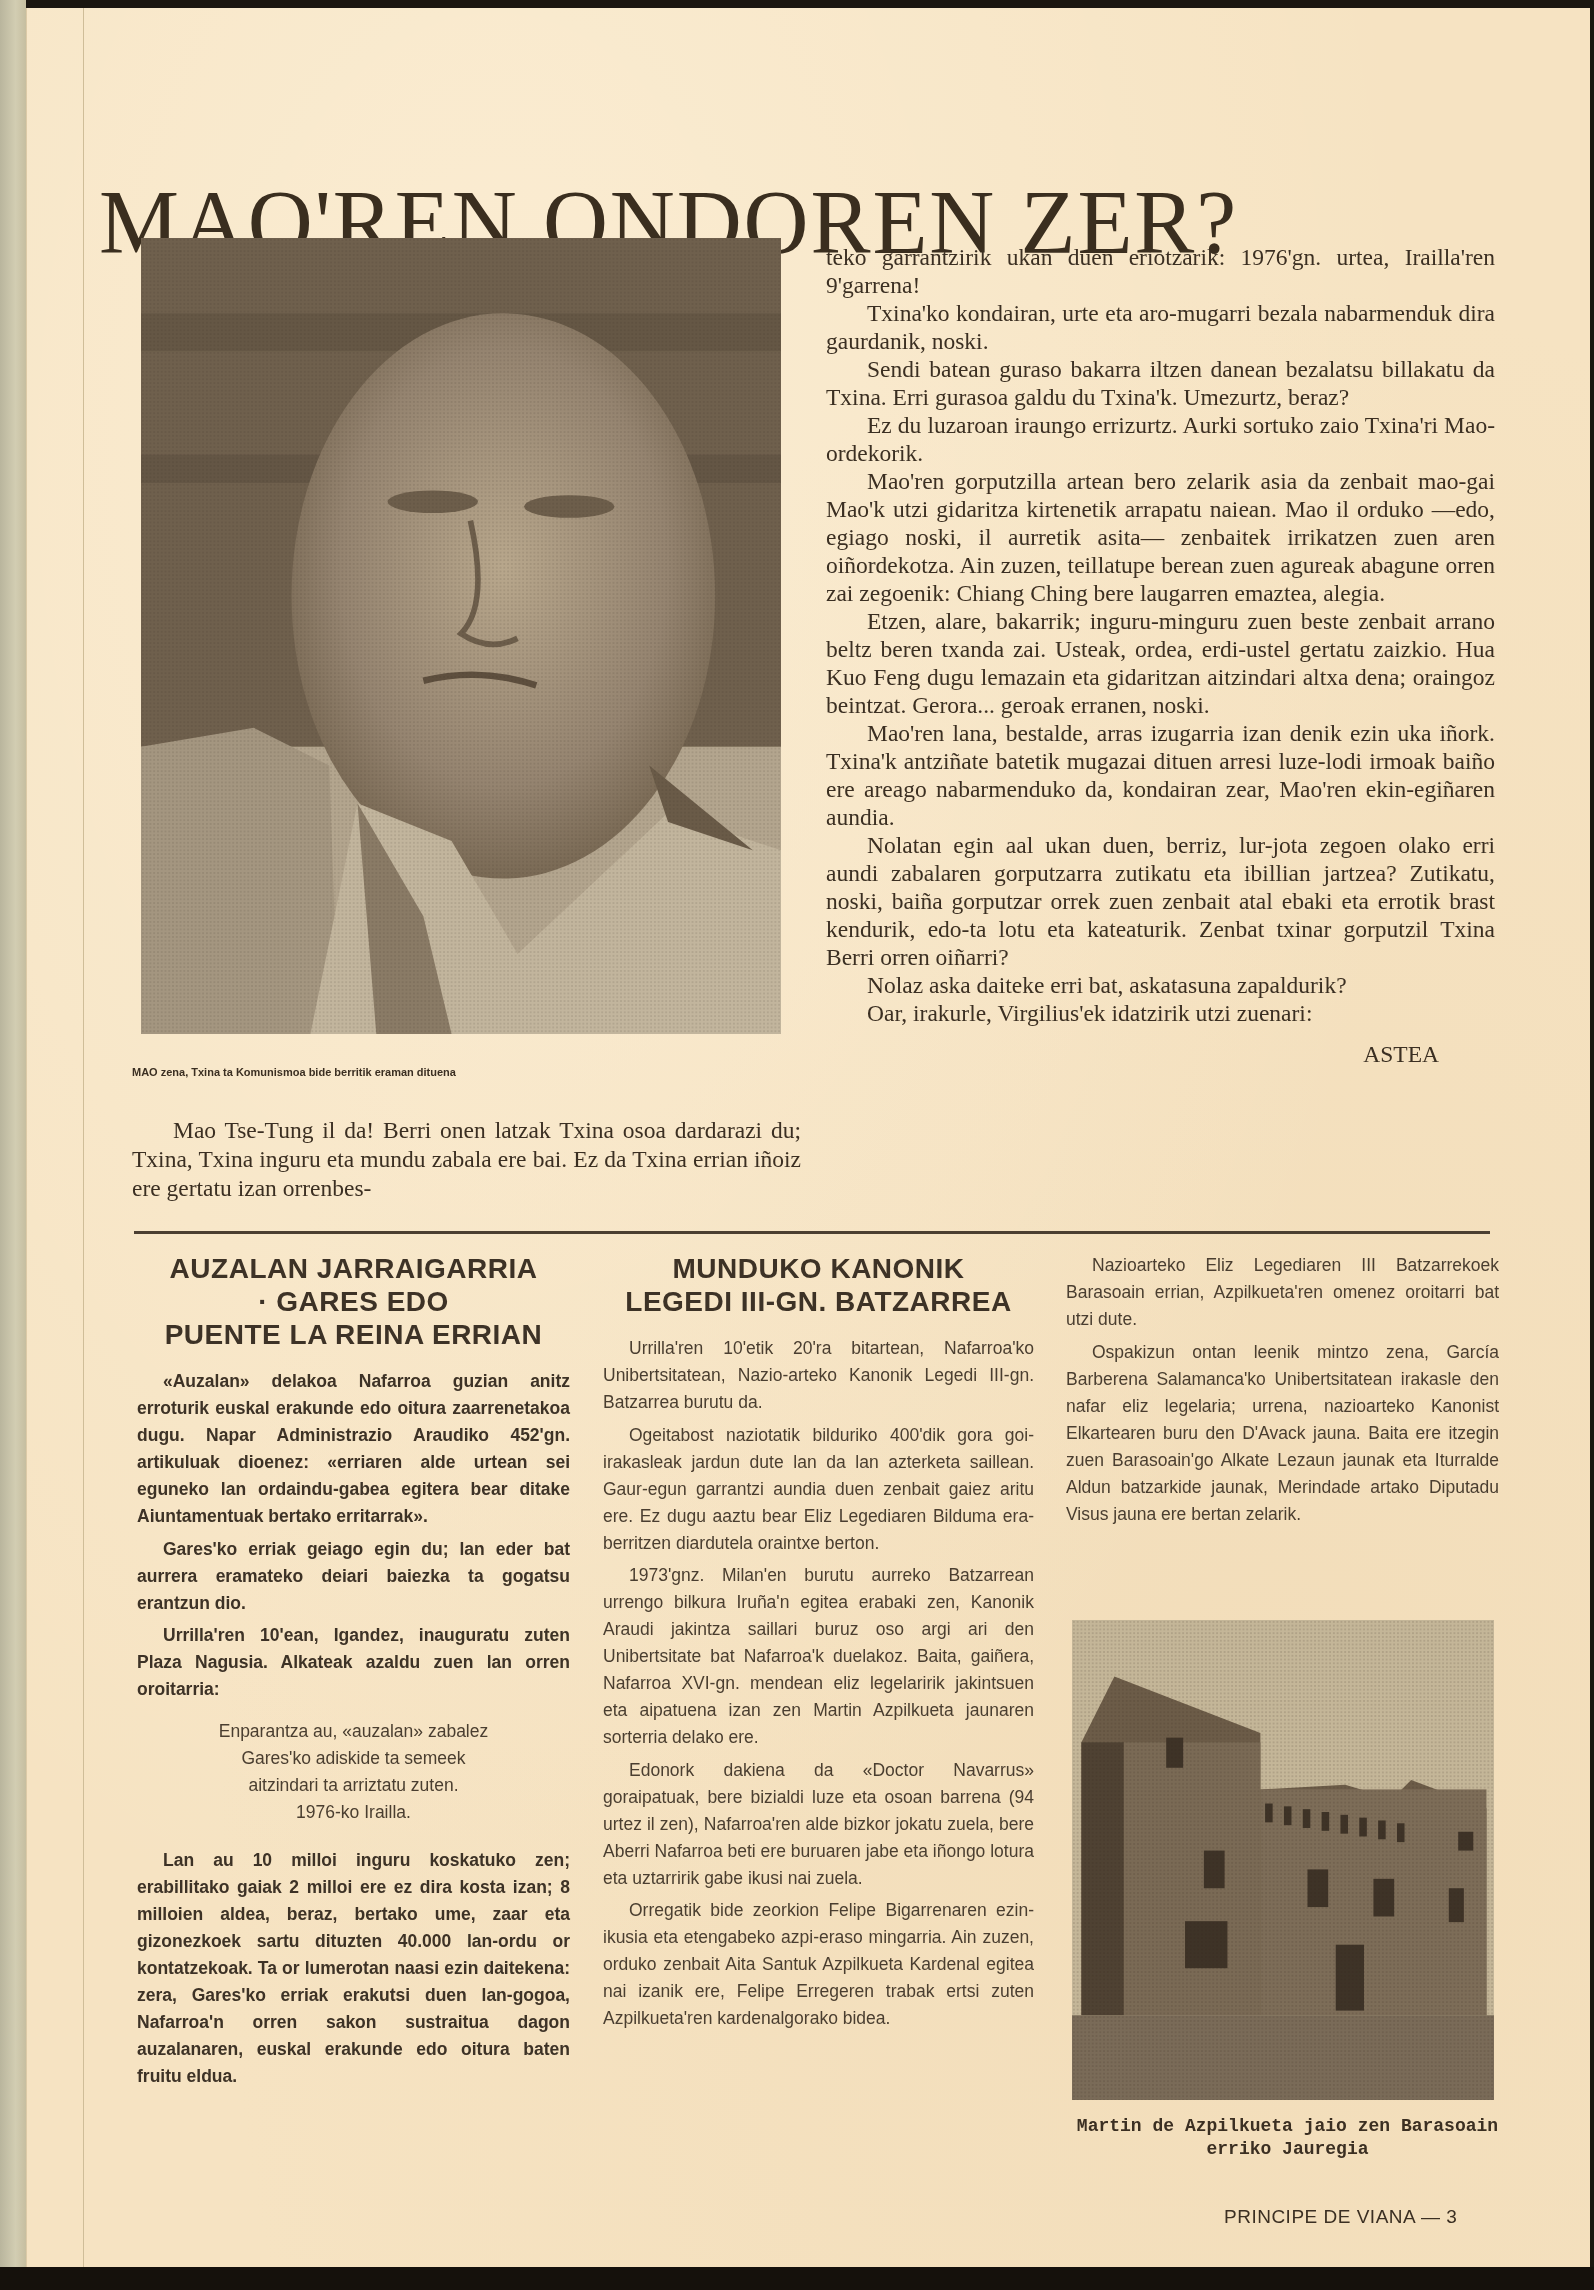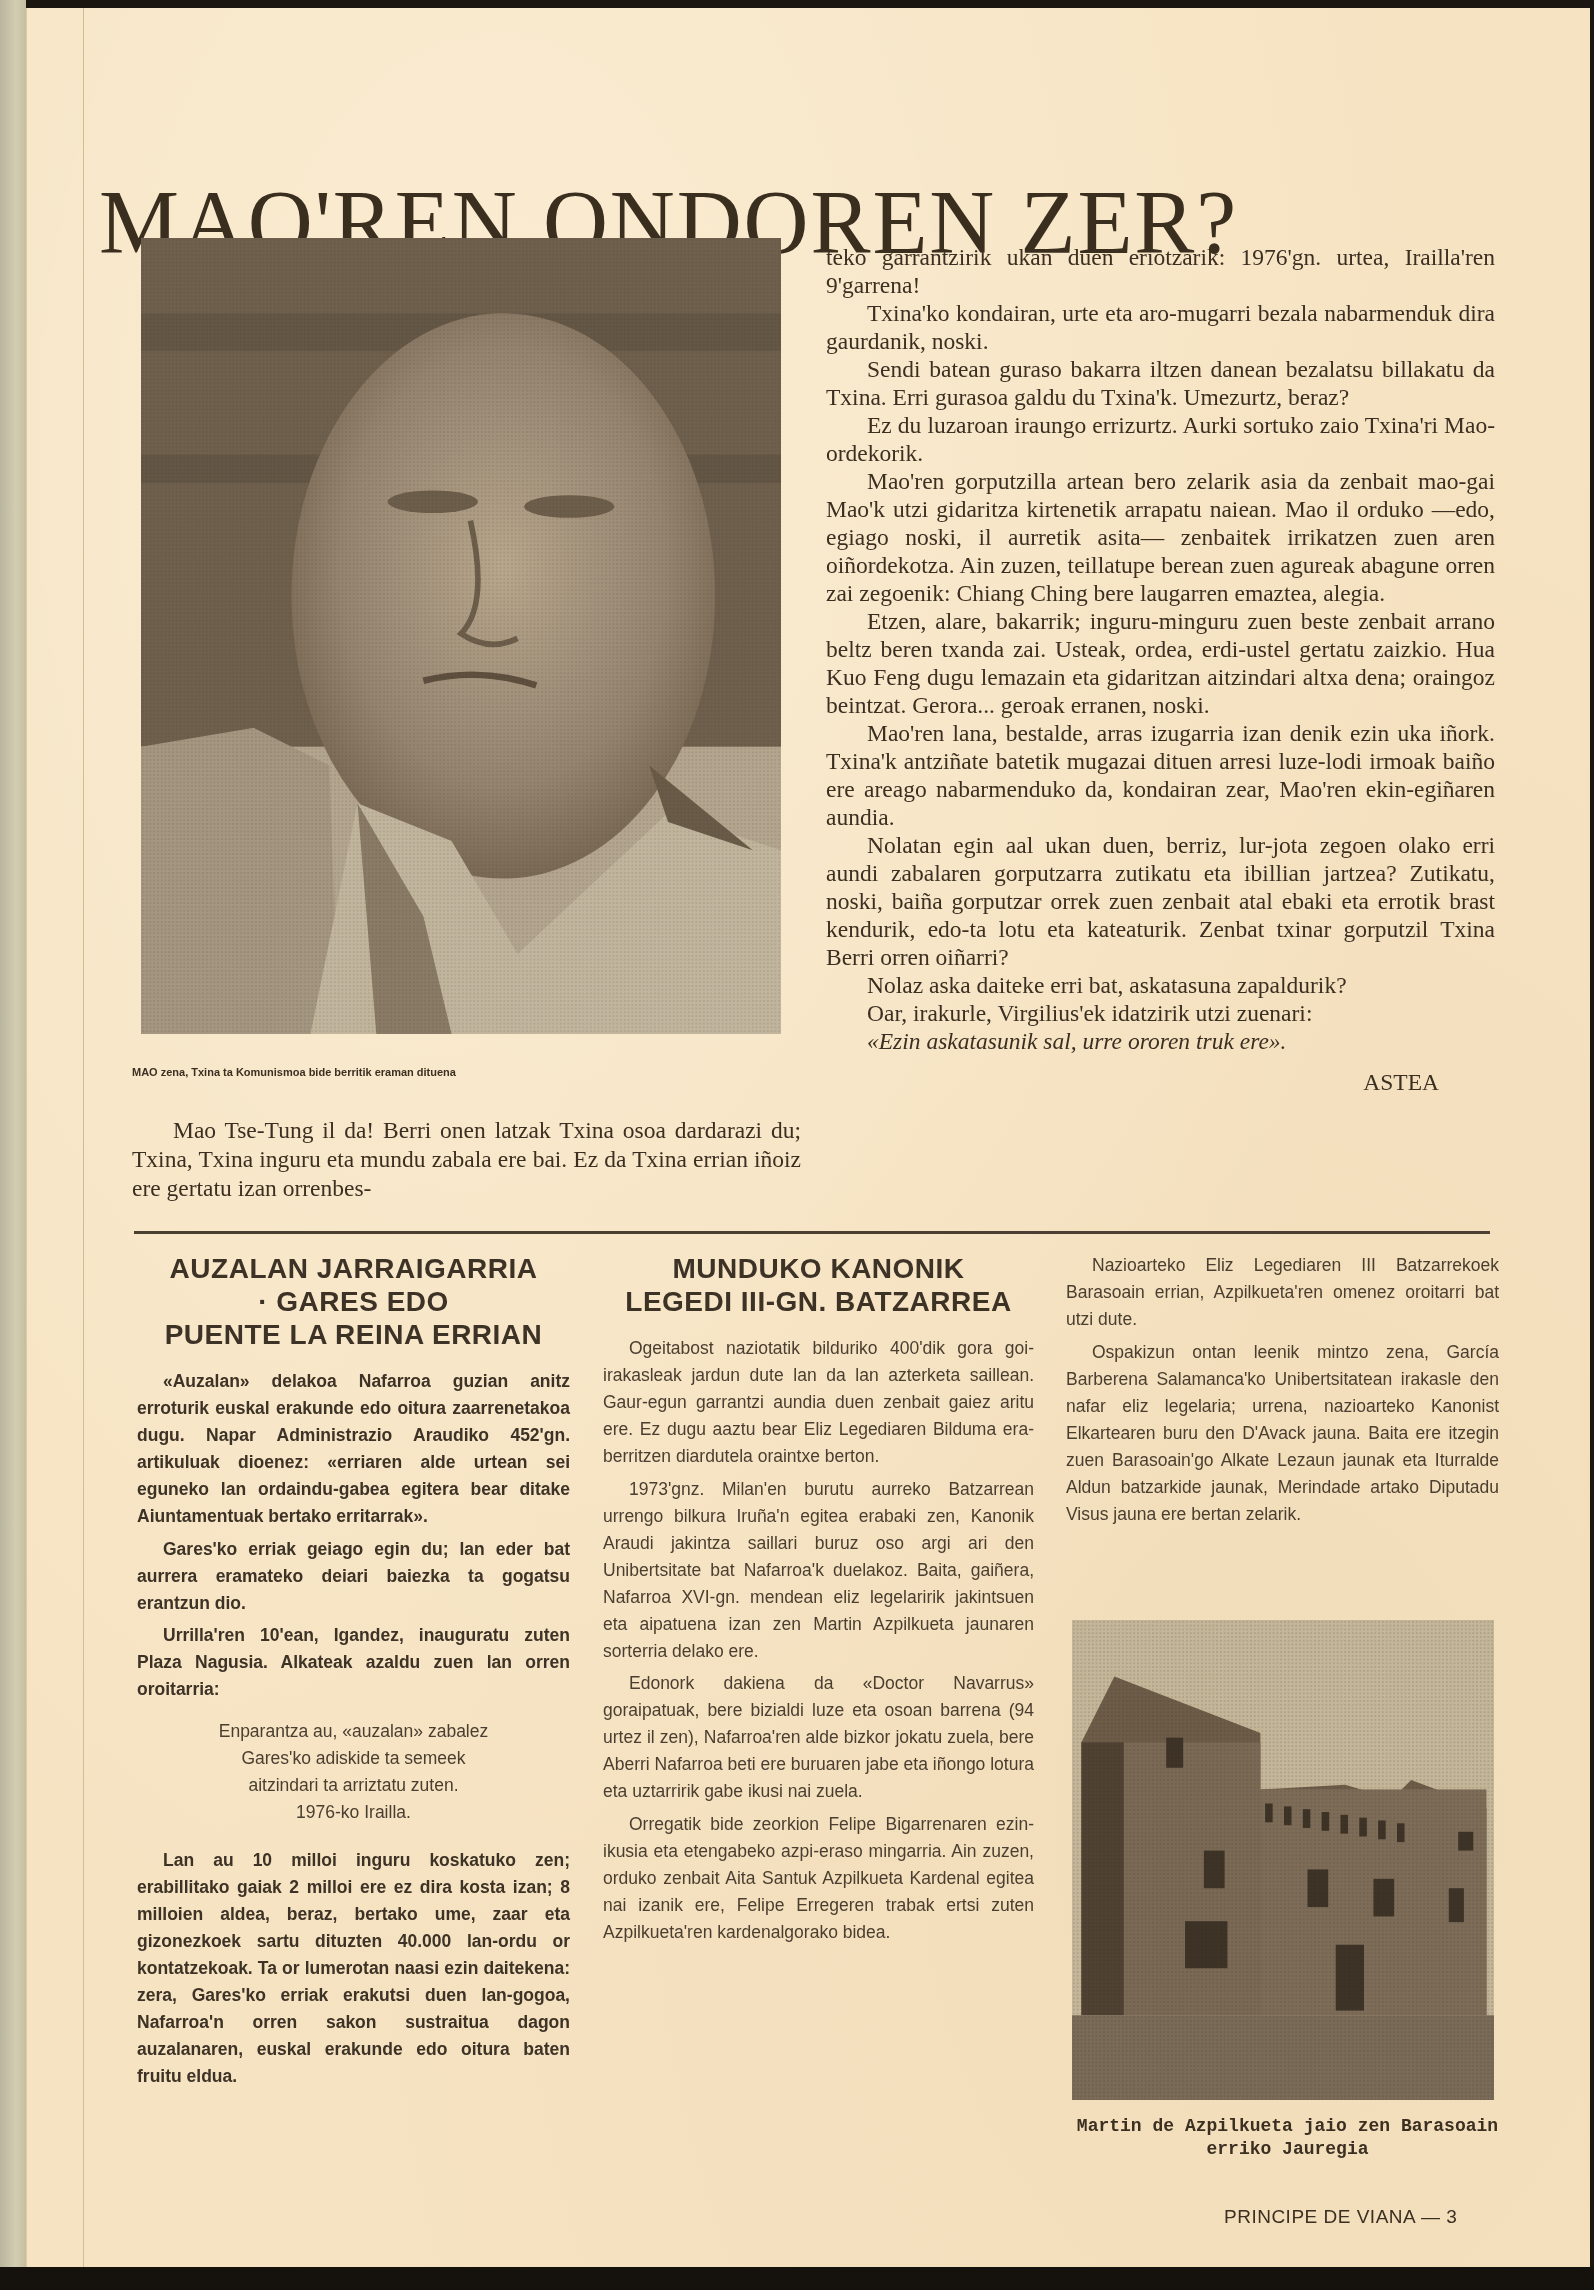--- a/index.html
+++ b/index.html
@@ -150,21 +150,20 @@
   <p class="first">teko garrantzirik ukan duen eriotzarik: 1976'gn. urtea, Irailla'ren 9'garrena!</p>
   <p>Txina'ko kondairan, urte eta aro-mugarri bezala nabarmenduk dira gaurdanik, noski.</p>
   <p>Sendi batean guraso bakarra iltzen danean bezalatsu billakatu da Txina. Erri gurasoa galdu du Txina'k. Umezurtz, beraz?</p>
   <p>Ez du luzaroan iraungo errizurtz. Aurki sortuko zaio Txina'ri Mao-ordekorik.</p>
   <p>Mao'ren gorputzilla artean bero zelarik asia da zenbait mao-gai Mao'k utzi gidaritza kirtenetik arrapatu naiean. Mao il orduko —edo, egiago noski, il aurretik asita— zenbaitek irrikatzen zuen aren oiñordekotza. Ain zuzen, teillatupe berean zuen agureak abagune orren zai zegoenik: Chiang Ching bere laugarren emaztea, alegia.</p>
   <p>Etzen, alare, bakarrik; inguru-minguru zuen beste zenbait arrano beltz beren txanda zai. Usteak, ordea, erdi-ustel gertatu zaizkio. Hua Kuo Feng dugu lemazain eta gidaritzan aitzindari altxa dena; oraingoz beintzat. Gerora... geroak erranen, noski.</p>
   <p>Mao'ren lana, bestalde, arras izugarria izan denik ezin uka iñork. Txina'k antziñate batetik mugazai dituen arresi luze-lodi irmoak baiño ere areago nabarmenduko da, kondairan zear, Mao'ren ekin-egiñaren aundia.</p>
   <p>Nolatan egin aal ukan duen, berriz, lur-jota zegoen olako erri aundi zabalaren gorputzarra zutikatu eta ibillian jartzea? Zutikatu, noski, baiña gorputzar orrek zuen zenbait atal ebaki eta errotik brast kendurik, edo-ta lotu eta kateaturik. Zenbat txinar gorputzil Txina Berri orren oiñarri?</p>
   <p>Nolaz aska daiteke erri bat, askatasuna zapaldurik?</p>
   <p>Oar, irakurle, Virgilius'ek idatzirik utzi zuenari:</p>
-  <p class="quote">«Ezin askatasunik sal, urre ororen truk ere».</p>
   <p class="sign">ASTEA</p>
 </div>
 
 <div class="separator"></div>
 
 <div class="col col1">
   <div class="head">
     <div>AUZALAN JARRAIGARRIA</div>
     <div>· GARES EDO</div>
     <div>PUENTE LA REINA ERRIAN</div>
@@ -179,20 +178,21 @@
     <div>1976-ko Irailla.</div>
   </div>
   <p class="bold">Lan au 10 milloi inguru koskatuko zen; erabillitako gaiak 2 milloi ere ez dira kosta izan; 8 milloien aldea, beraz, bertako ume, zaar eta gizonezkoek sartu dituzten 40.000 lan-ordu or kontatzekoak. Ta or lumerotan naasi ezin daitekena: zera, Gares'ko erriak erakutsi duen lan-gogoa, Nafarroa'n orren sakon sustraitua dagon auzalanaren, euskal erakunde edo oitura baten fruitu eldua.</p>
 </div>
 
 <div class="col col2">
   <div class="head">
     <div>MUNDUKO KANONIK</div>
     <div>LEGEDI III-GN. BATZARREA</div>
   </div>
+  <p>Urrilla'ren 10'etik 20'ra bitartean, Nafarroa'ko Unibertsitatean, Nazio-arteko Kanonik Legedi III-gn. Batzarrea burutu da.</p>
   <p>Ogeitabost naziotatik bilduriko 400'dik gora goi-irakasleak jardun dute lan da lan azterketa saillean. Gaur-egun garrantzi aundia duen zenbait gaiez aritu ere. Ez dugu aaztu bear Eliz Legediaren Bilduma era-berritzen diardutela oraintxe berton.</p>
   <p>1973'gnz. Milan'en burutu aurreko Batzarrean urrengo bilkura Iruña'n egitea erabaki zen, Kanonik Araudi jakintza saillari buruz oso argi ari den Unibertsitate bat Nafarroa'k duelakoz. Baita, gaiñera, Nafarroa XVI-gn. mendean eliz legelaririk jakintsuen eta aipatuena izan zen Martin Azpilkueta jaunaren sorterria delako ere.</p>
   <p>Edonork dakiena da «Doctor Navarrus» goraipatuak, bere bizialdi luze eta osoan barrena (94 urtez il zen), Nafarroa'ren alde bizkor jokatu zuela, bere Aberri Nafarroa beti ere buruaren jabe eta iñongo lotura eta uztarririk gabe ikusi nai zuela.</p>
   <p>Orregatik bide zeorkion Felipe Bigarrenaren ezin-ikusia eta etengabeko azpi-eraso mingarria. Ain zuzen, orduko zenbait Aita Santuk Azpilkueta Kardenal egitea nai izanik ere, Felipe Erregeren trabak ertsi zuten Azpilkueta'ren kardenalgorako bidea.</p>
 </div>
 
 <div class="col col3">
   <p>Nazioarteko Eliz Legediaren III Batzarrekoek Barasoain errian, Azpilkueta'ren omenez oroitarri bat utzi dute.</p>
   <p>Ospakizun ontan leenik mintzo zena, García Barberena Salamanca'ko Unibertsitatean irakasle den nafar eliz legelaria; urrena, nazioarteko Kanonist Elkartearen buru den D'Avack jauna. Baita ere itzegin zuen Barasoain'go Alkate Lezaun jaunak eta Iturralde Aldun batzarkide jaunak, Merindade artako Diputadu Visus jauna ere bertan zelarik.</p>
 </div>

